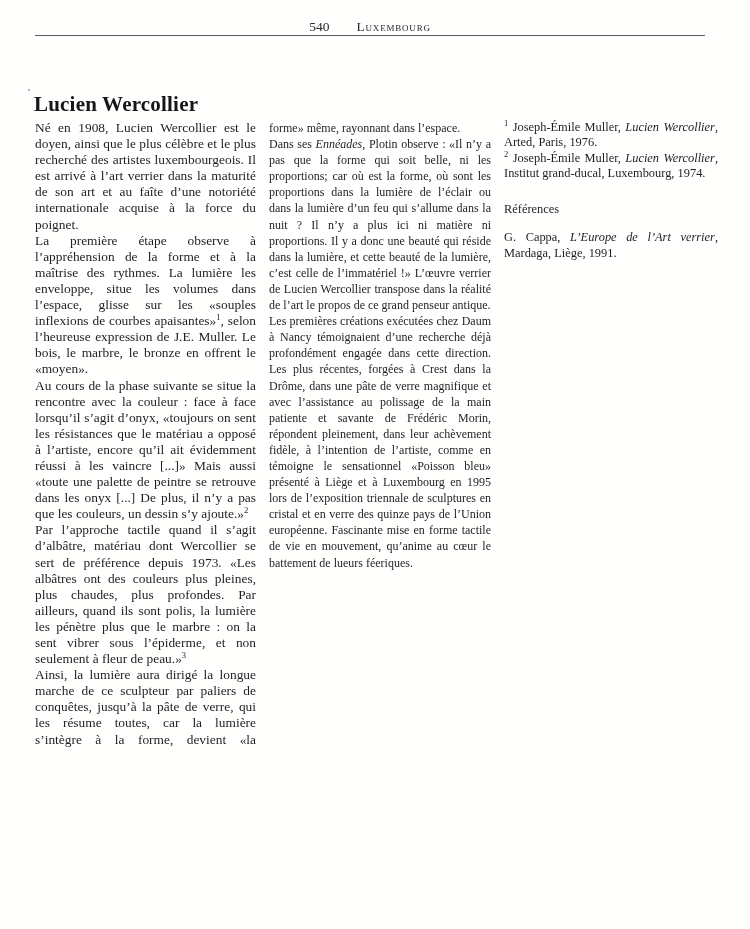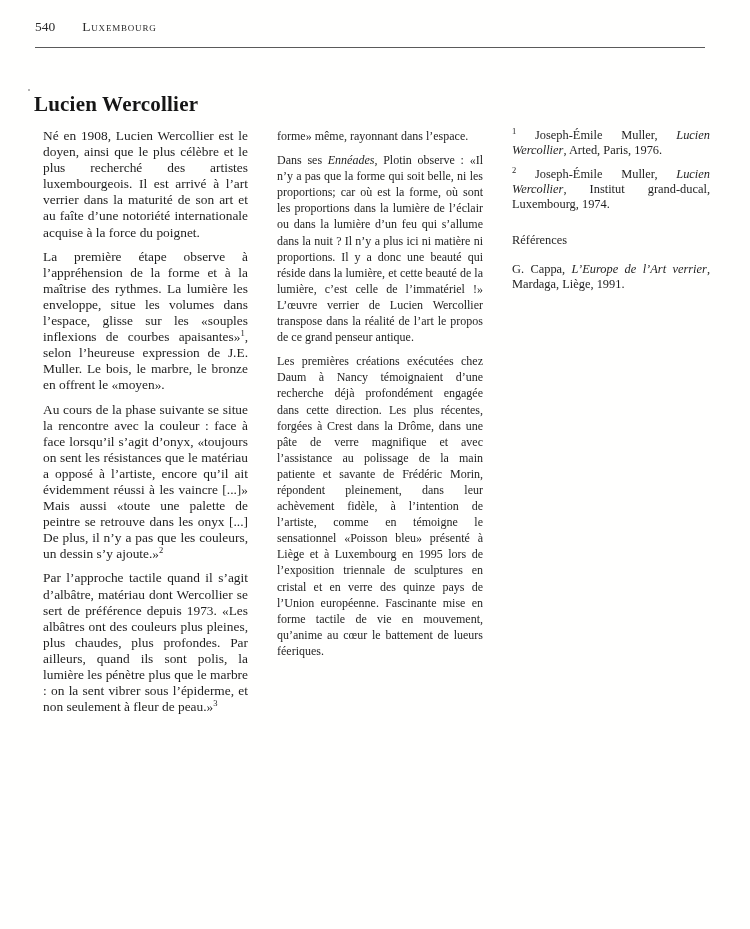--- a/index.html
+++ b/index.html
@@ -15,23 +15,24 @@
     font-family: "Liberation Serif", "DejaVu Serif", serif;
     color: #1e1e1e;
     overflow: hidden;
   }
   .page-header {
     position: absolute;
     left: 35px;
     top: 19px;
     width: 670px;
     border-bottom: 1.5px solid #5a5a5a;
-    padding-bottom: 12px;
+    padding-bottom: 0;
     font-size: 13.5px;
     color: #2a2a2a;
+    text-align: center;
   }
   .page-number {
     display: inline-block;
   }
   .section-name {
     display: inline-block;
     margin-left: 27px;
     font-variant: small-caps;
     letter-spacing: 0.8px;
   }
@@ -51,21 +52,21 @@
     font-size: 21px;
     font-weight: bold;
     letter-spacing: 0.2px;
     color: #161616;
   }
   .col {
     position: absolute;
     top: 120px;
     text-align: justify;
   }
-  .col p { margin: 8px; }
+  .col p { margin: 0; }
   .col-1 {
     left: 35px;
     width: 221px;
     font-size: 13.4px;
     line-height: 16.1px;
   }
   .col-2 {
     left: 269px;
     width: 222px;
     font-size: 12px;
@@ -104,20 +105,21 @@
 
   <div class="scan-dot"></div>
 
   <h1 class="article-title">Lucien Wercollier</h1>
 
   <div class="col col-1">
     <p>Né en 1908, Lucien Wercollier est le doyen, ainsi que le plus célèbre et le plus recherché des artistes luxembourgeois. Il est arrivé à l’art verrier dans la maturité de son art et au faîte d’une notoriété internationale acquise à la force du poignet.</p>
     <p><span>La première étape observe à l’appréhension de la forme et à la maîtrise des rythmes. La lumière les enveloppe, situe les volumes dans l’espace, glisse sur les «souples inflexions de courbes apaisantes»</span><sup class="fn-marker">1</sup><span>, selon l’heureuse expression de J.E. Muller. Le bois, le marbre, le bronze en offrent le «moyen».</span></p>
     <p><span>Au cours de la phase suivante se situe la rencontre avec la couleur : face à face lorsqu’il s’agit d’onyx, «toujours on sent les résistances que le matériau a opposé à l’artiste, encore qu’il ait évidemment réussi à les vaincre [...]» Mais aussi «toute une palette de peintre se retrouve dans les onyx [...] De plus, il n’y a pas que les couleurs, un dessin s’y ajoute.»</span><sup class="fn-marker">2</sup></p>
     <p><span>Par l’approche tactile quand il s’agit d’albâtre, matériau dont Wercollier se sert de préférence depuis 1973. «Les albâtres ont des couleurs plus pleines, plus chaudes, plus profondes. Par ailleurs, quand ils sont polis, la lumière les pénètre plus que le marbre : on la sent vibrer sous l’épiderme, et non seulement à fleur de peau.»</span><sup class="fn-marker">3</sup></p>
+    <p class="cont-line">Ainsi, la lumière aura dirigé la longue marche de ce sculpteur par paliers de conquêtes, jusqu’à la pâte de verre, qui les résume toutes, car la lumière s’intègre à la forme, devient «la</p>
   </div>
 
   <div class="col col-2">
     <p>forme» même, rayonnant dans l’espace.</p>
     <p><span>Dans ses </span><span class="italic">Ennéades</span><span>, Plotin observe : «Il n’y a pas que la forme qui soit belle, ni les proportions; car où est la forme, où sont les proportions dans la lumière de l’éclair ou dans la lumière d’un feu qui s’allume dans la nuit ? Il n’y a plus ici ni matière ni proportions. Il y a donc une beauté qui réside dans la lumière, et cette beauté de la lumière, c’est celle de l’immatériel !» L’œuvre verrier de Lucien Wercollier transpose dans la réalité de l’art le propos de ce grand penseur antique.</span></p>
     <p>Les premières créations exécutées chez Daum à Nancy témoignaient d’une recherche déjà profondément engagée dans cette direction. Les plus récentes, forgées à Crest dans la Drôme, dans une pâte de verre magnifique et avec l’assistance au polissage de la main patiente et savante de Frédéric Morin, répondent pleinement, dans leur achèvement fidèle, à l’intention de l’artiste, comme en témoigne le sensationnel «Poisson bleu» présenté à Liège et à Luxembourg en 1995 lors de l’exposition triennale de sculptures en cristal et en verre des quinze pays de l’Union européenne. Fascinante mise en forme tactile de vie en mouvement, qu’anime au cœur le battement de lueurs féeriques.</p>
   </div>
 
   <div class="col col-3">
     <p><sup class="fn-marker">1</sup><span> Joseph-Émile Muller, </span><span class="italic">Lucien Wercollier</span><span>, Arted, Paris, 1976.</span></p>

